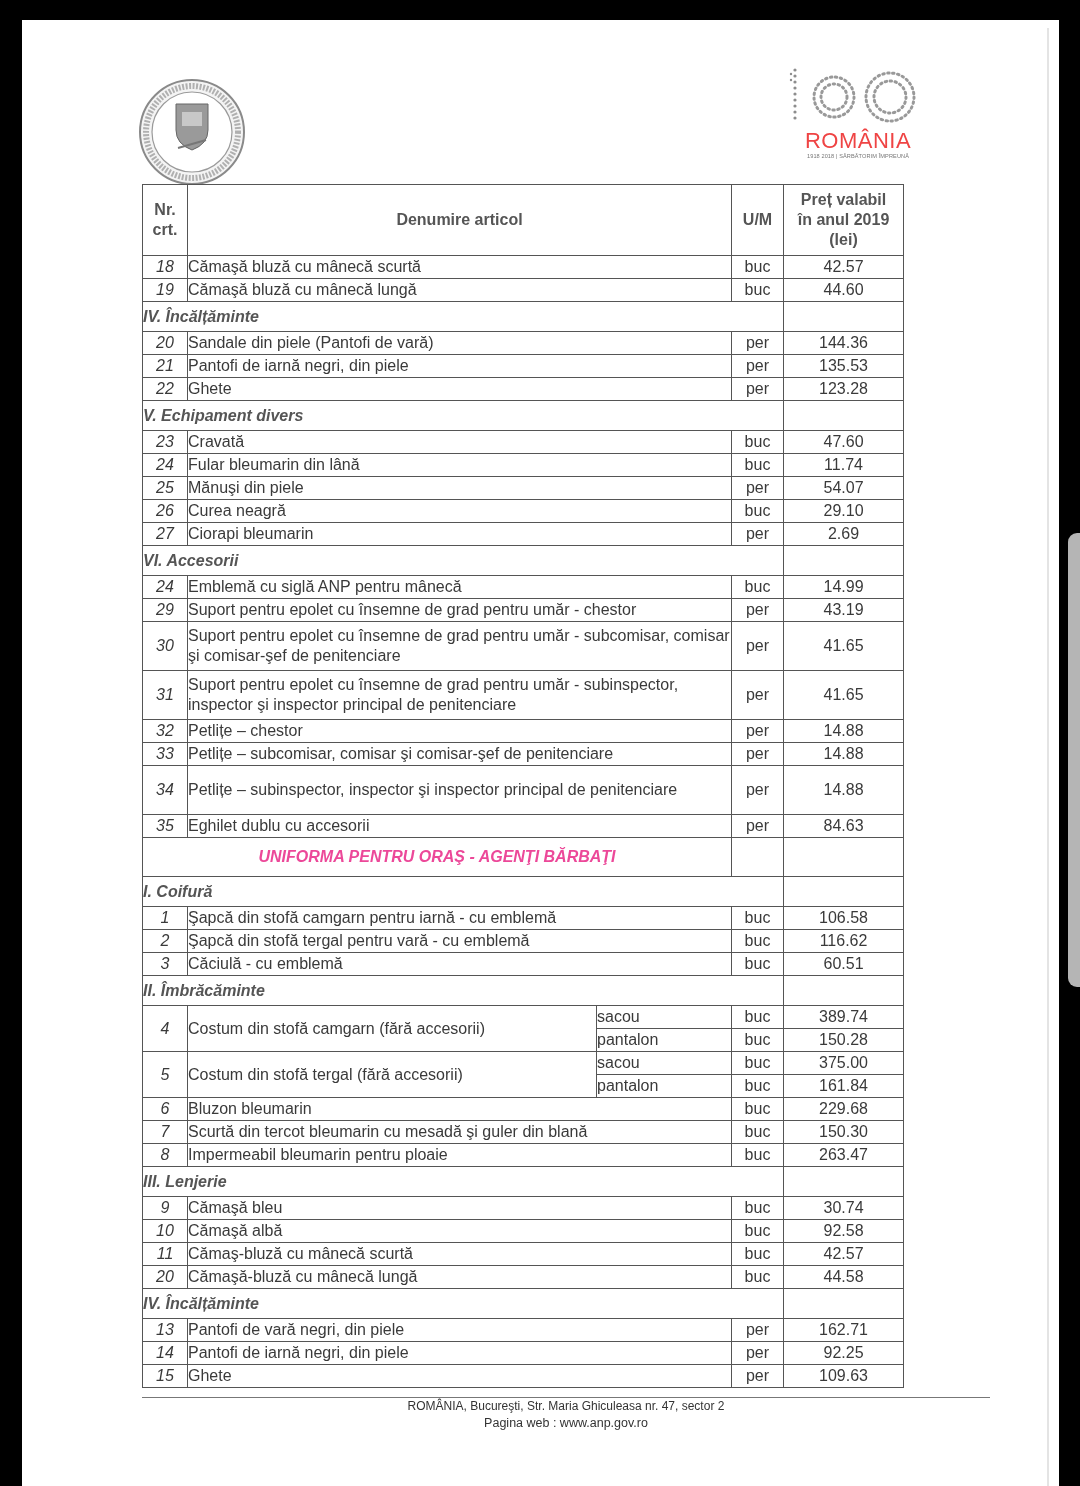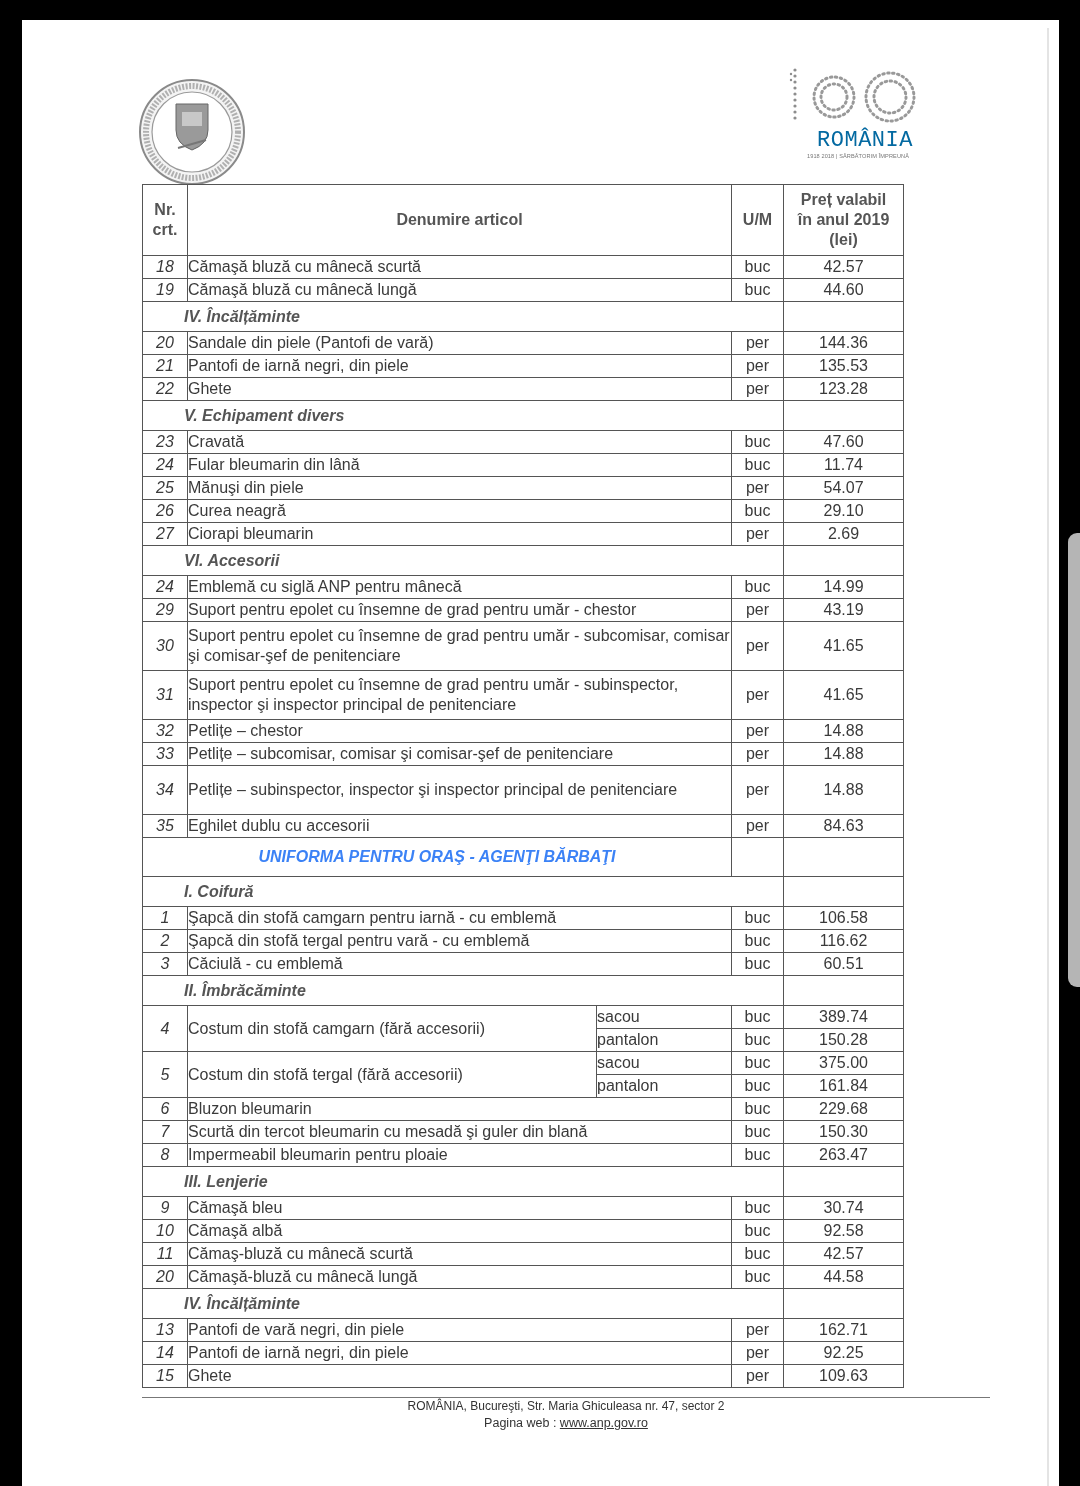--- a/index.html
+++ b/index.html
@@ -3,50 +3,50 @@
 <meta charset="utf-8">
 <style>
   html, body { margin:0; padding:0; }
   body { width:1080px; height:1486px; background:#000; position:relative; overflow:hidden; font-family:"Liberation Sans", sans-serif; }
   .page { position:absolute; left:22px; top:20px; width:1037px; height:1466px; background:#fff; }
   .page-edge { position:absolute; left:1047px; top:28px; width:2px; height:1458px; background:#e4e4e4; }
   .scroll-thumb { position:absolute; left:1068px; top:533px; width:14px; height:454px; background:#b5b5b5; border-radius:9px 0 0 9px; }
 
   .logo-left { position:absolute; left:138px; top:78px; width:108px; height:108px; }
   .logo-right { position:absolute; left:786px; top:64px; width:144px; height:102px; text-align:center; }
-  .logo-right .ro { font-size:22px; letter-spacing:0.5px; color:#0369a1; font-family:Liberation Mono, monospace; position:absolute; left:9px; top:64px; width:140px; text-align:center; }
+  .logo-right .ro { font-size:22px; letter-spacing:0.5px; color:#ef4444; font-family:Liberation Sans, sans-serif; position:absolute; left:2px; top:64px; width:140px; text-align:center; }
   .logo-right .tag { font-size:5.6px; color:#777; position:absolute; left:2px; top:89px; width:140px; text-align:center; letter-spacing:0.1px; white-space:nowrap; }
 
   table.main { position:absolute; left:142px; top:166px; width:761px; border-collapse:collapse; table-layout:fixed; color:#3a3a3a; font-size:16px;margin-top:18px; }
   table.main td, table.main th { border:1.5px solid #555; padding:0; line-height:20px; }
   col.c-nr { width:45px; }
   col.c-name { width:409px; }
   col.c-sub { width:135px; }
   col.c-um { width:52px; }
   col.c-pr { width:120px; }
   th { font-weight:bold; color:#555; font-size:16px; }
   th.h-nr { height:70px; text-align:center; }
   th.h-pr { line-height:20px; }
   td.nr { text-align:center;font-style:italic; }
   td.name { padding-left:9px; white-space:nowrap; overflow:hidden; }
   td.name.wrap { white-space:normal; line-height:20px; padding-top:1px; padding-bottom:1px; }
   td.um { text-align:center; }
   td.pr { text-align:center; }
   tr.r td { height:22px; }
-  tr.sec td { height:29px;padding-left:41px; }
+  tr.sec td { height:29px; }
   td.sec-label { font-style:italic; font-weight:bold; padding-left:9px; color:#555; }
   tr.title td { height:38px; }
-  td.title-label { font-style:italic; font-weight:bold; text-align:center; color:#3b82f6; }
+  td.title-label { font-style:italic; font-weight:bold; text-align:center; color:#ec4899; }
   td.sub { padding-left:9px; }
   tr.tall td { height:46px; }
 
   .footer-line { position:absolute; left:142px; top:1397px; width:848px; height:1px; background:#777; }
   .footer1 { position:absolute; left:142px; top:1399px; width:848px; text-align:center; font-size:12px; color:#333; }
   .footer2 { position:absolute; left:142px; top:1416px; width:848px; text-align:center; font-size:12.5px; color:#333; }
-  .footer2 a { color:#333; text-decoration:underline; }
+  .footer2 a { color:#333; }
 </style>
 </head>
 <body>
 
 <div class="page"></div>
 <div class="page-edge"></div>
 <div class="scroll-thumb"></div>
 
 <svg class="logo-left" viewBox="0 0 108 108">
   <circle cx="54" cy="54" r="52" fill="#f4f4f4" stroke="#8a8a8a" stroke-width="2"></circle>

